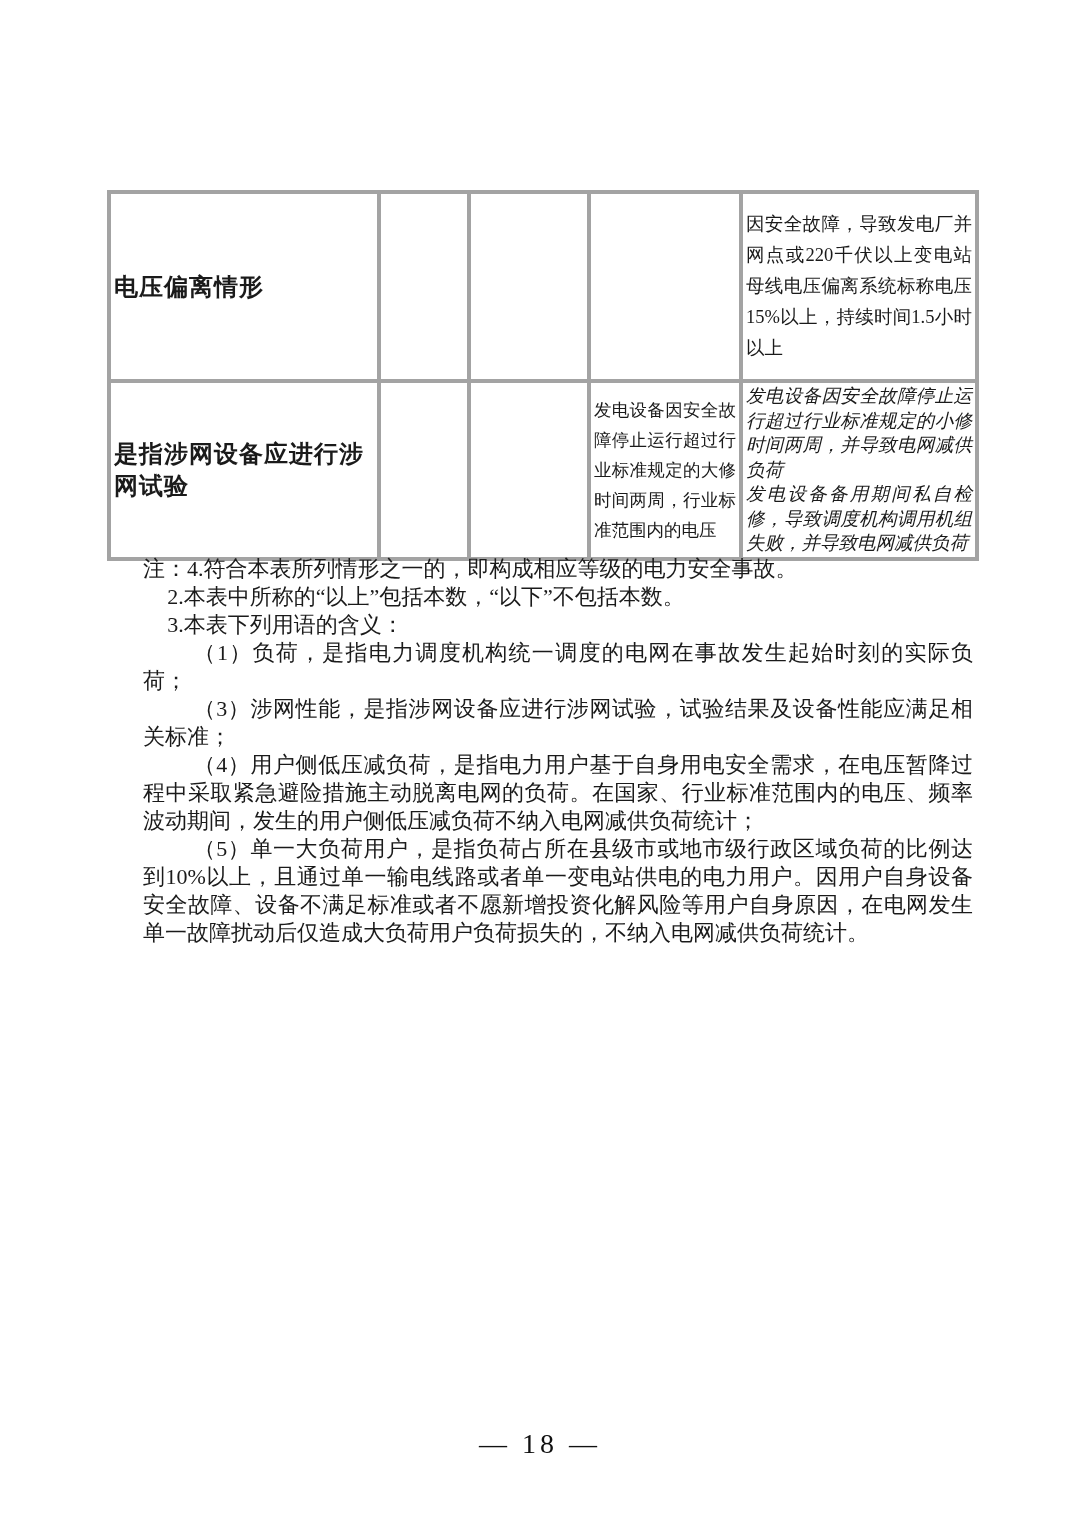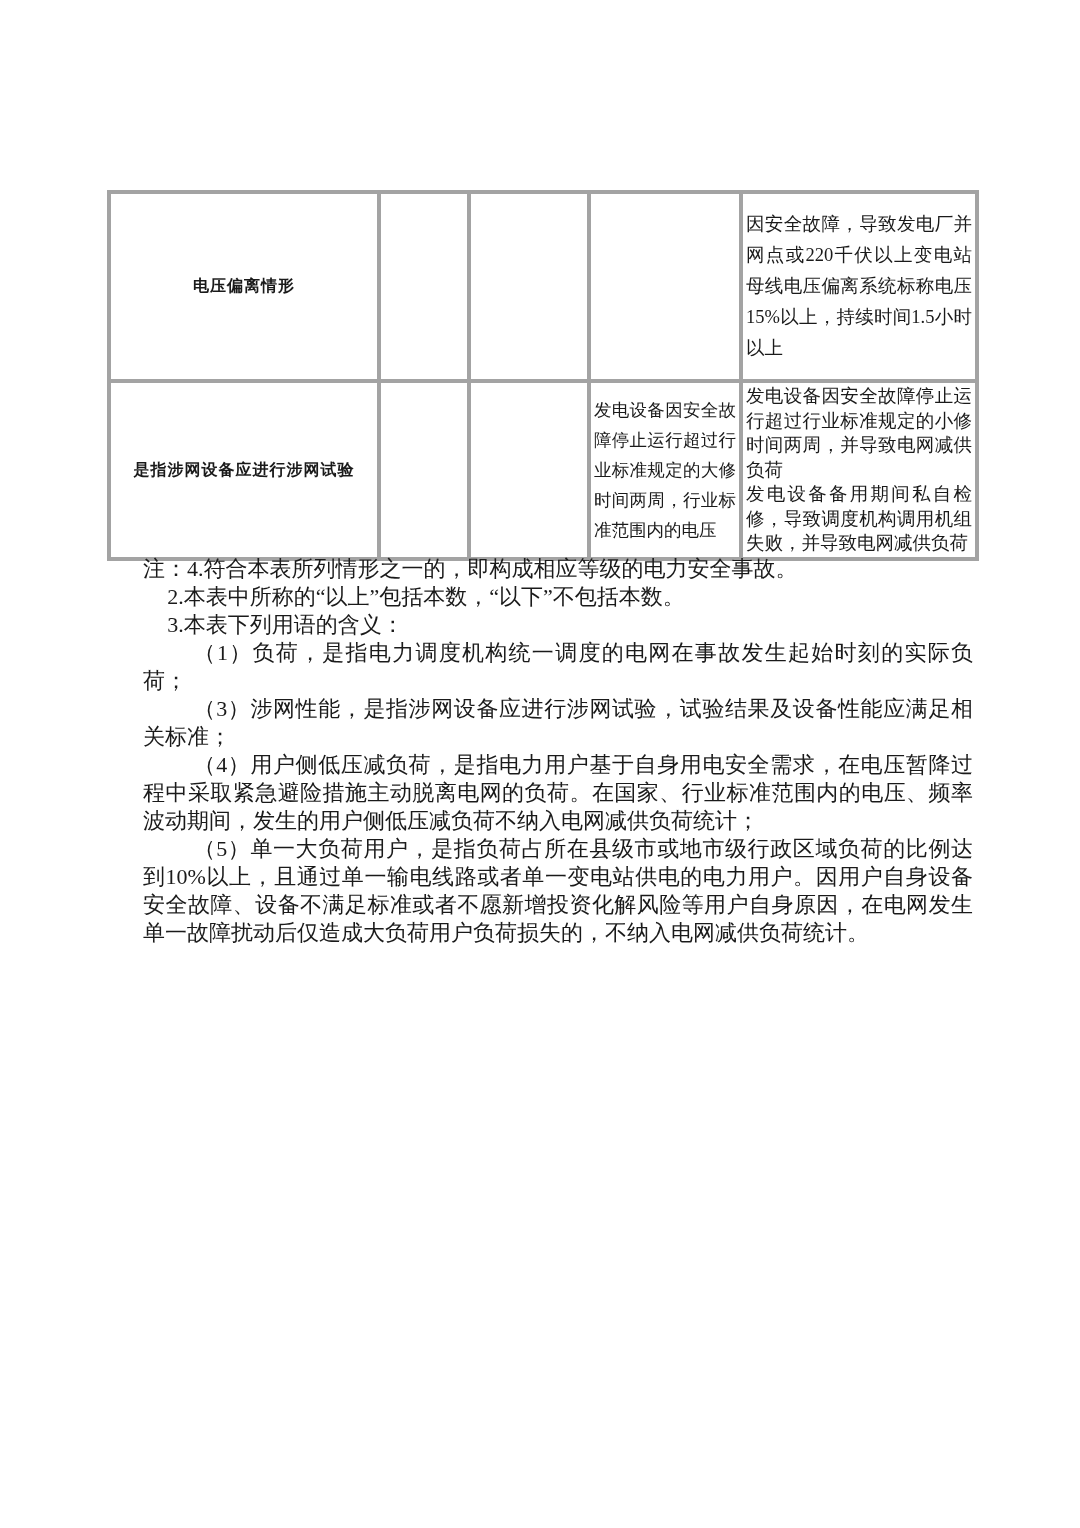--- a/index.html
+++ b/index.html
@@ -30,38 +30,37 @@
   }
   table.grid td {
     border: 4px solid #a3a3a3;
     padding: 0 3px;
     vertical-align: middle;
     overflow: hidden;
   }
   tr.r1 td { height: 185px; }
   tr.r2 td { height: 174px; }
   td.lbl {
-    text-align: center;
     font-family: Liberation Sans, sans-serif;
     font-weight: bold;
-    font-size: 16px;
+    font-size: 24px;
     letter-spacing: 1px;
   }
   td.txt {
     text-align: justify;
     font-size: 18.5px;
   }
   td.c5r1 { line-height: 31px; }
   td.c4r2 { font-size: 17.5px; line-height: 30px; }
   td.c5r2 {
     vertical-align: top;
     line-height: 24.5px;
     padding-top: 2px;
   }
-  td.c5r2 p { margin: 0; }
+  td.c5r2 p { margin: 0; font-style: italic; }
   
   .notes {
     position: absolute;
     left: 143px;
     top: 555px;
     width: 830px;
     font-size: 22px;
     line-height: 28px;
     text-align: justify;
   }
@@ -117,14 +116,15 @@
   <div class="notes">
     <p>注：4.符合本表所列情形之一的，即构成相应等级的电力安全事故。</p>
     <p class="ind-num">2.本表中所称的“以上”包括本数，“以下”不包括本数。</p>
     <p class="ind-num">3.本表下列用语的含义：</p>
     <p class="ind-par">（1）负荷，是指电力调度机构统一调度的电网在事故发生起始时刻的实际负荷；</p>
     <p class="ind-par">（3）涉网性能，是指涉网设备应进行涉网试验，试验结果及设备性能应满足相关标准；</p>
     <p class="ind-par">（4）用户侧低压减负荷，是指电力用户基于自身用电安全需求，在电压暂降过程中采取紧急避险措施主动脱离电网的负荷。在国家、行业标准范围内的电压、频率波动期间，发生的用户侧低压减负荷不纳入电网减供负荷统计；</p>
     <p class="ind-par">（5）单一大负荷用户，是指负荷占所在县级市或地市级行政区域负荷的比例达到10%以上，且通过单一输电线路或者单一变电站供电的电力用户。因用户自身设备安全故障、设备不满足标准或者不愿新增投资化解风险等用户自身原因，在电网发生单一故障扰动后仅造成大负荷用户负荷损失的，不纳入电网减供负荷统计。</p>
   </div>
 
+  <div class="pageno">— 18 —</div>
 
 </div>
 
 </body></html>

